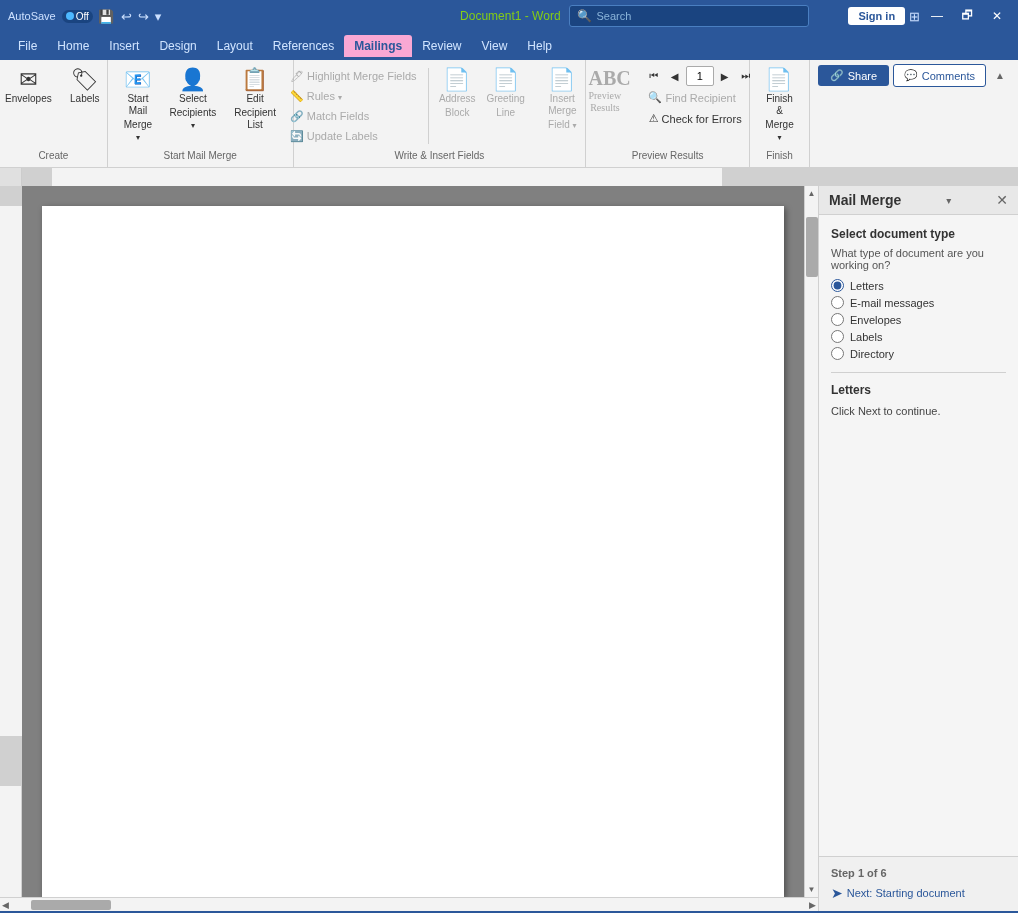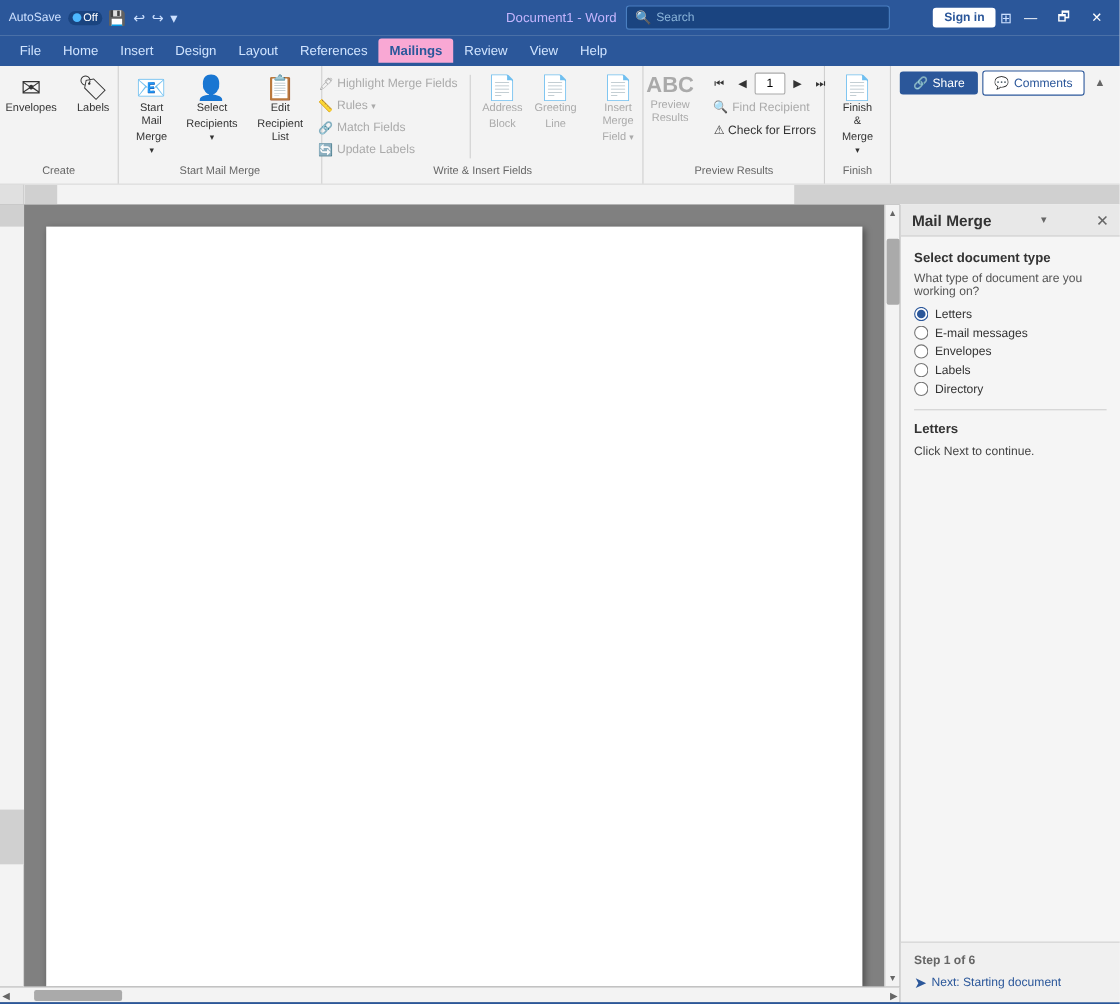--- a/index.html
+++ b/index.html
@@ -21,21 +21,21 @@
       background: #1a4480;
       border-radius: 10px;
       padding: 1px 4px;
       font-size: 10px;
       color: white;
       display: flex; align-items: center; gap: 2px;
     }
     .toggle-dot { width: 8px; height: 8px; background: #4db8ff; border-radius: 50%; }
     .title-bar-icon { font-size: 13px; color: #cce0ff; cursor: pointer; }
     .title-bar-center { display: flex; align-items: center; gap: 8px; flex: 1; justify-content: center; }
-    .app-title { font-size: 12px; color: #c4b5fd; }
+    .app-title { font-size: 12px; color: #84cc16; }
     .search-bar {
       background: #1a4480;
       border: 1px solid #4a7fc1;
       border-radius: 3px;
       height: 22px;
       width: 240px;
       display: flex;
       align-items: center;
       padding: 0 8px;
       gap: 4px;
@@ -303,23 +303,23 @@
       display: flex; align-items: center; justify-content: center;
       font-size: 10px; color: #333; cursor: pointer; border: 1px solid transparent;
       border-radius: 2px;
     }
     .nav-input {
       width: 28px; height: 20px;
       text-align: center; font-size: 11px;
       border: 1px solid #aaa; border-radius: 2px;
     }
     .preview-btn-large {
-      display: flex; flex-direction: column; align-items: center;
+      display: flex; flex-direction: column; align-items: flex-start;
       padding: 2px 8px; cursor: pointer; border: 1px solid transparent;
-      border-radius: 2px; min-width: 52px; text-align: center;
+      border-radius: 2px; min-width: 52px; text-align: center; font-family: Liberation Serif, serif;
     }
     .preview-btn-large.disabled { color: #aaa; pointer-events: none; }
     .abc-icon { font-size: 20px; font-weight: bold; color: #aaa; }
   </style>
 </head>
 <body>
 
 <div class="title-bar">
   <div class="title-bar-left">
     <span class="autosave-label">AutoSave</span>

